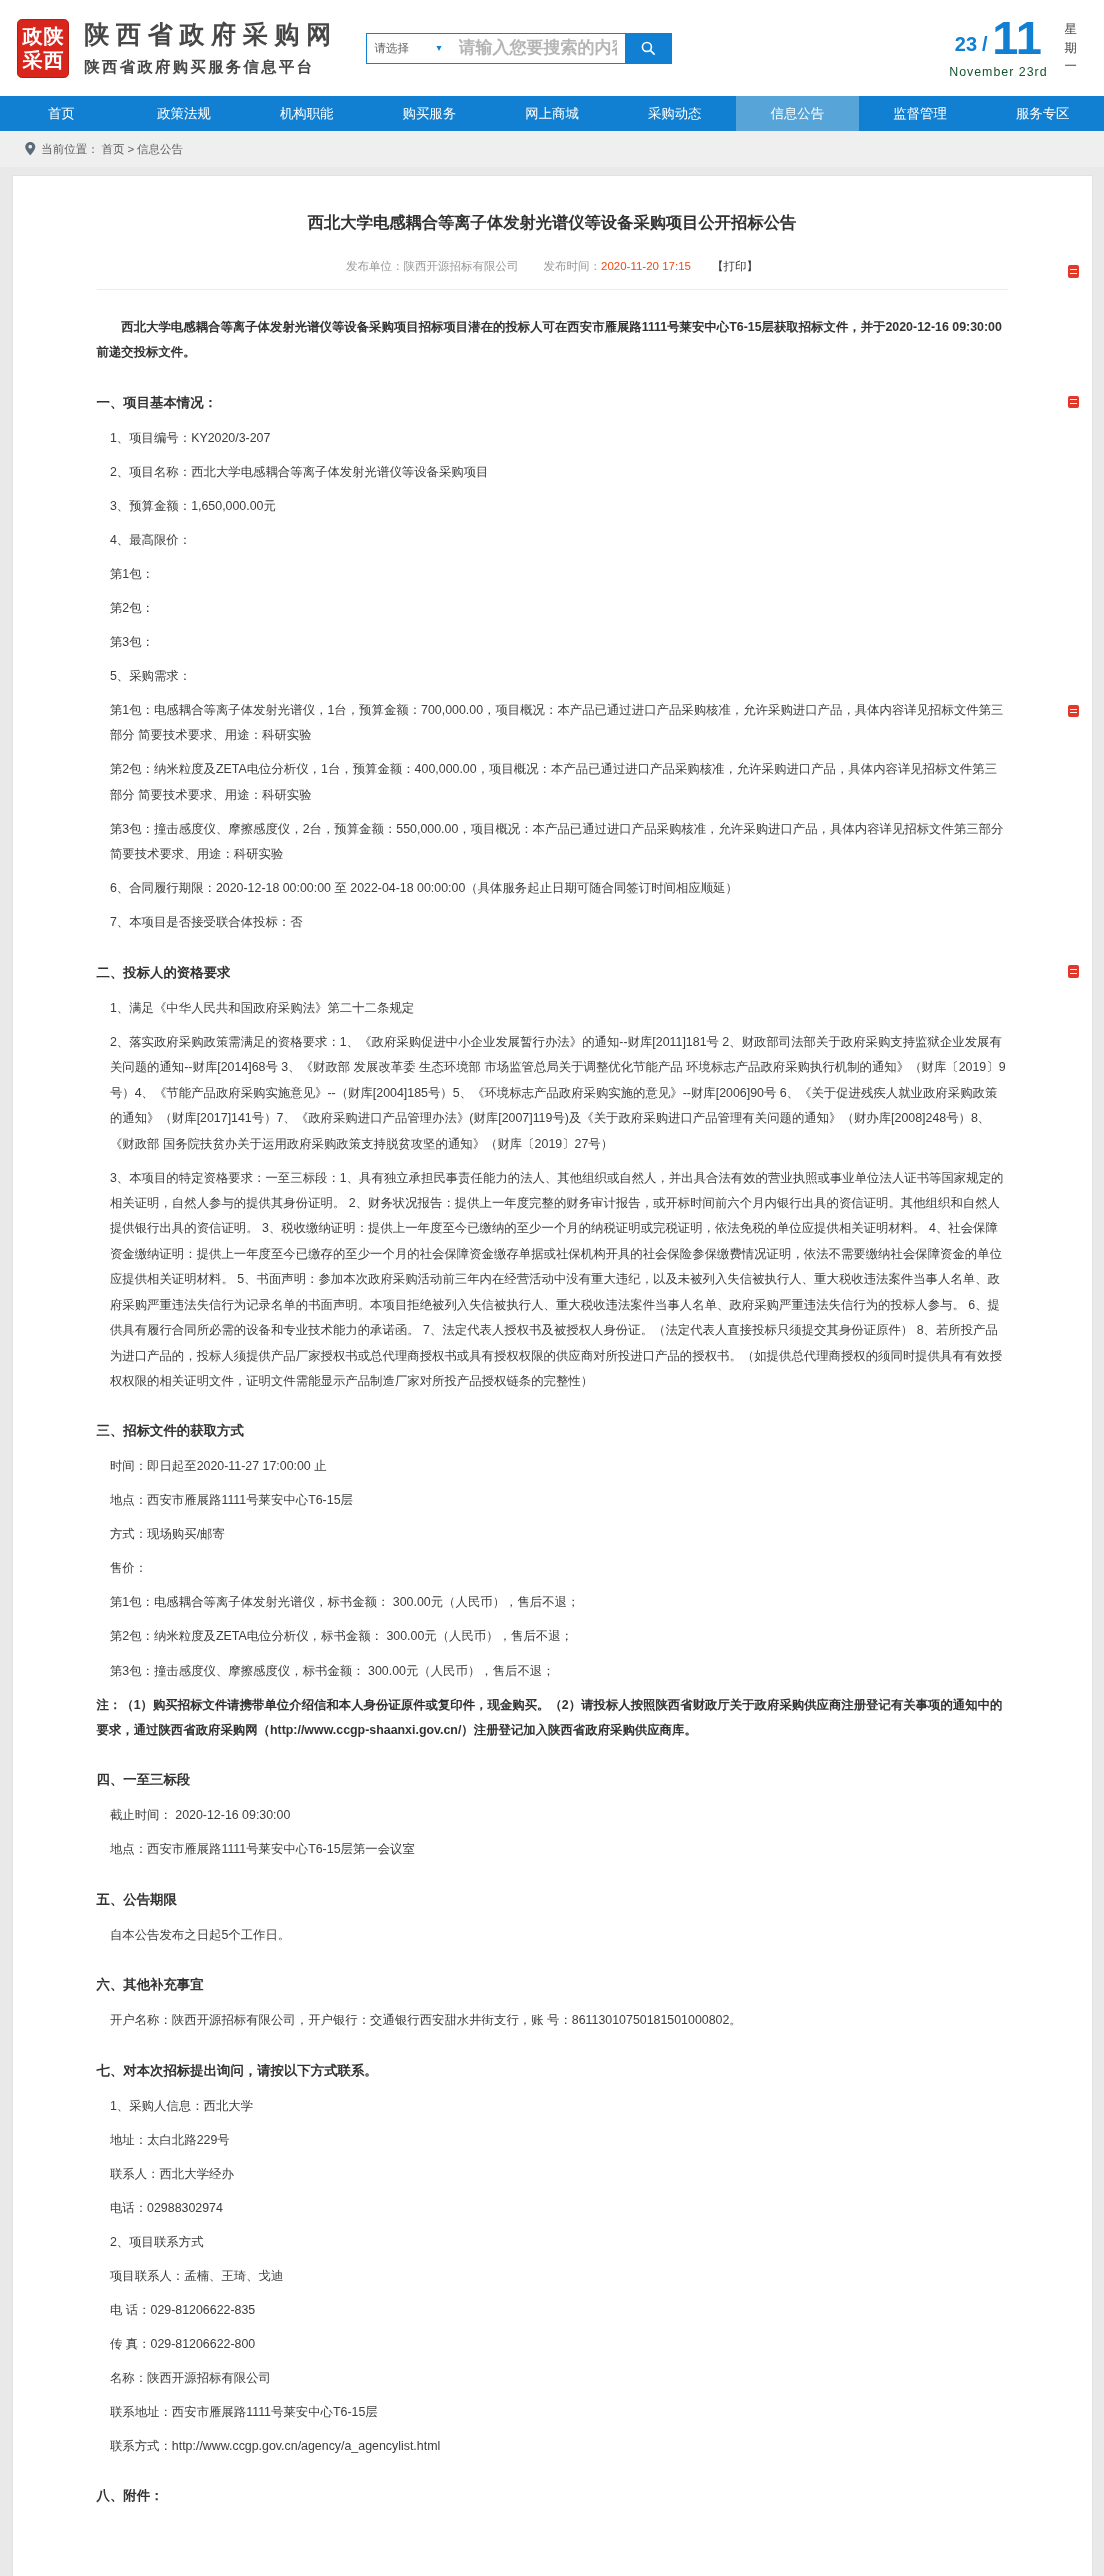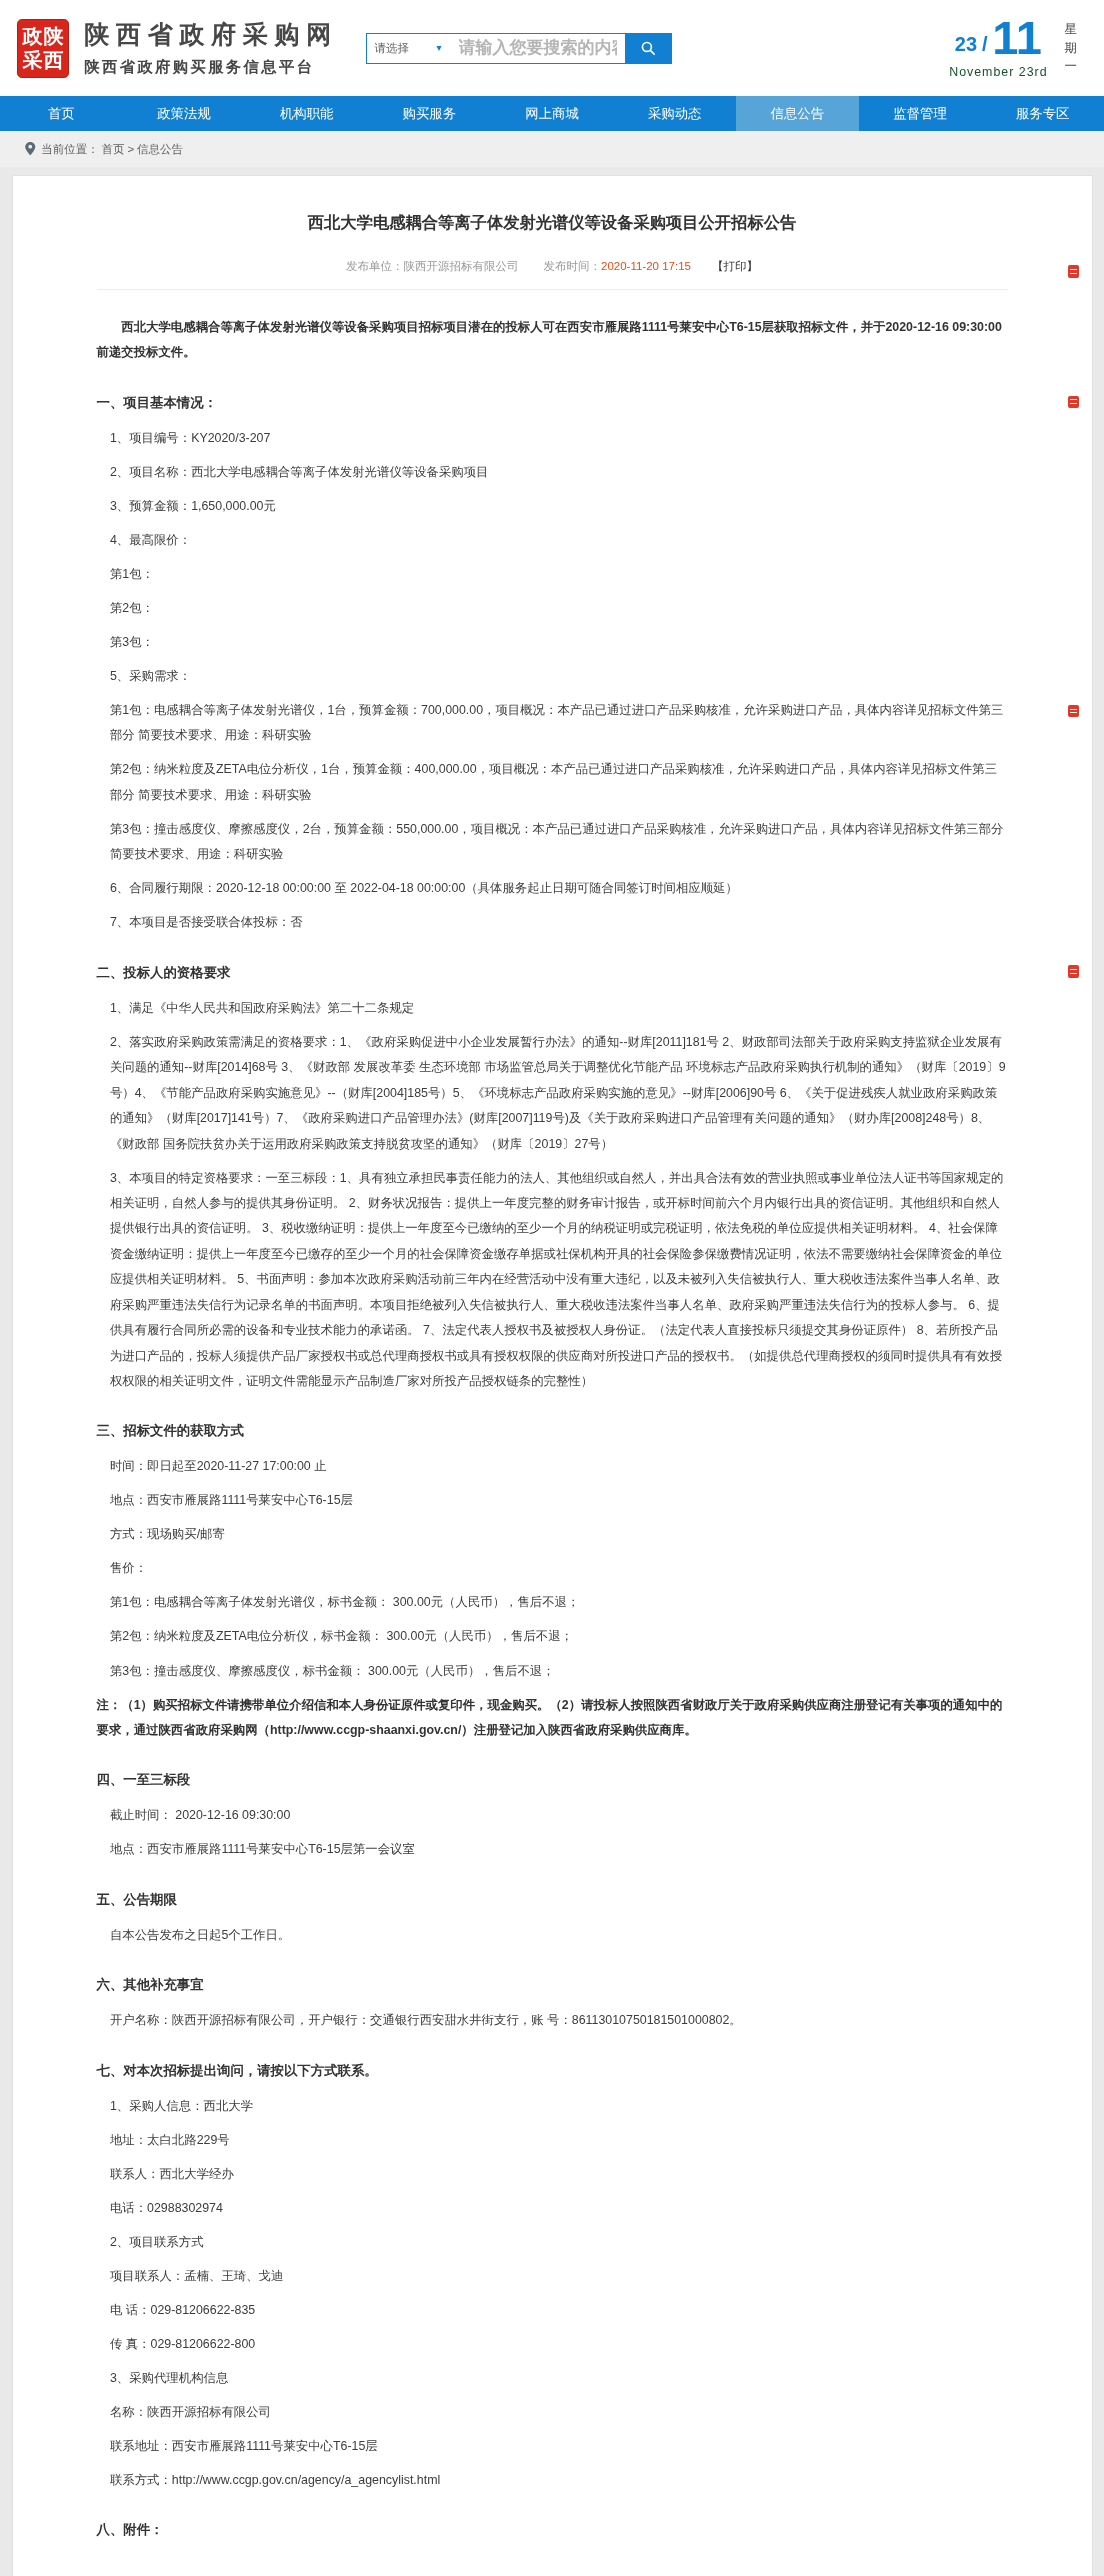--- a/index.html
+++ b/index.html
@@ -178,21 +178,20 @@
       <p>开户名称：陕西开源招标有限公司，开户银行：交通银行西安甜水井街支行，账 号：86113010750181501000802。</p>
       <h3>七、对本次招标提出询问，请按以下方式联系。</h3>
       <p>1、采购人信息：西北大学</p>
       <p>地址：太白北路229号</p>
       <p>联系人：西北大学经办</p>
       <p>电话：02988302974</p>
       <p>2、项目联系方式</p>
       <p>项目联系人：孟楠、王琦、戈迪</p>
       <p>电 话：029-81206622-835</p>
       <p>传 真：029-81206622-800</p>
-      <p>3、采购代理机构信息</p>
       <p>名称：陕西开源招标有限公司</p>
       <p>联系地址：西安市雁展路1111号莱安中心T6-15层</p>
       <p>联系方式：http://www.ccgp.gov.cn/agency/a_agencylist.html</p>
       <h3>八、附件：</h3>
     </div>
 
 </div>
 
 
 </body></html>

